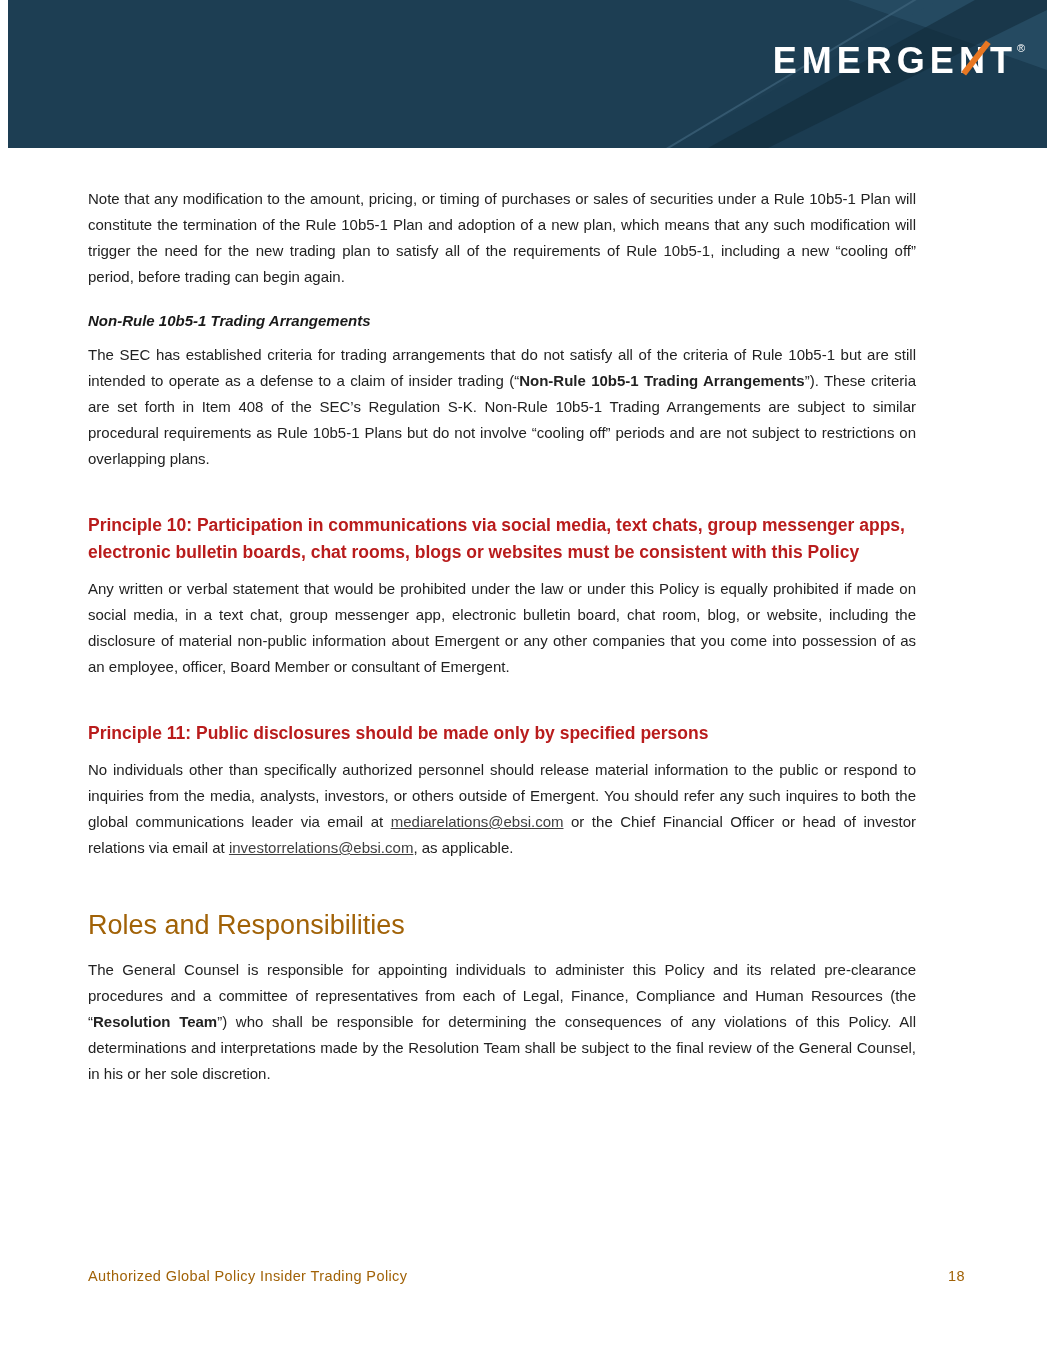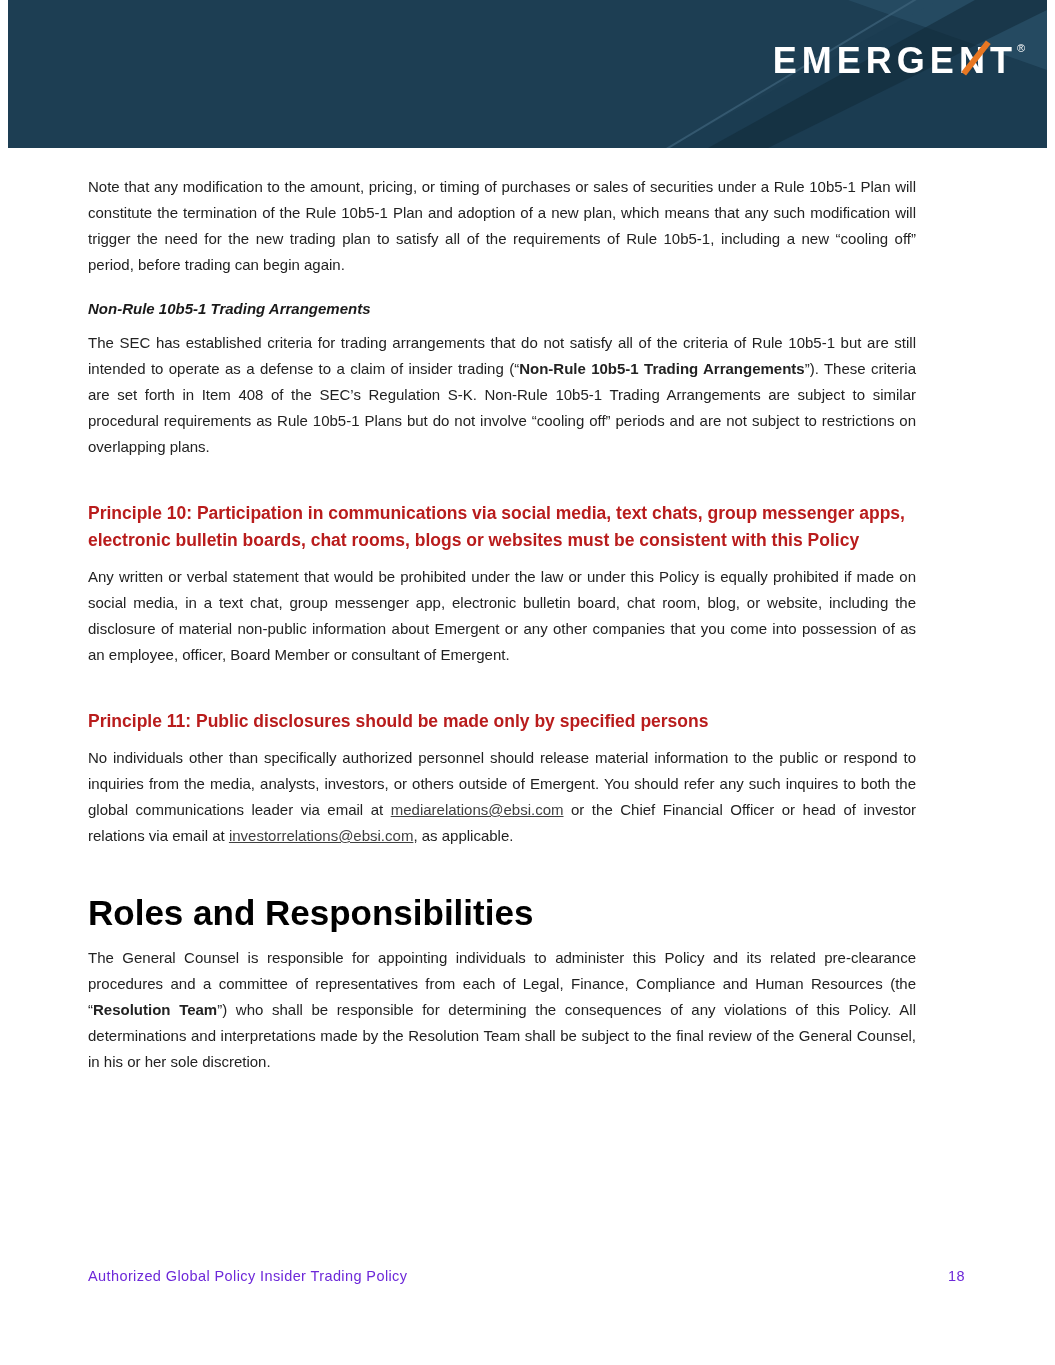--- a/index.html
+++ b/index.html
@@ -44,21 +44,21 @@
     width: 40px;
     height: 6px;
     background: #e87722;
     transform: rotate(-52deg);
   }
   .logo .reg { font-size: 11px; font-weight: normal; margin-top: 2px; letter-spacing: 0; }
 
   
   .content {
     position: absolute;
-    top: 174px;
+    top: 186px;
     left: 88px;
     width: 828px;
     color: #222222;
     font-size: 15px;
     line-height: 26px;
   }
   p.body-par { text-align: justify; margin-bottom: 14px; }
   .sub-heading {
     font-weight: bold;
     font-style: italic;
@@ -67,44 +67,44 @@
     margin: 18px 0 8px 0;
   }
   .principle-heading {
     font-weight: bold;
     font-size: 17.5px;
     line-height: 27px;
     color: #b91c1c;
     margin: 40px 0 10px 0;
   }
   .roles-heading {
-    font-weight: bold;
-    font-size: 35px;
+    font-weight: normal;
+    font-size: 27px;
     line-height: 36px;
-    color: #000000;
+    color: #a16207;
     margin: 46px 0 14px 0;
   }
   .bold { font-weight: bold; }
   a.doc-link {
     color: #404040;
     text-decoration: underline;
     cursor: pointer;
   }
 
   
   .footer {
     position: absolute;
     top: 1268px;
     left: 88px;
     right: 90px;
     display: flex;
     justify-content: space-between;
     align-items: baseline;
     font-size: 14.5px;
-    color: #6d28d9;
+    color: #a16207;
     letter-spacing: 0.4px;
   }
 </style>
 </head>
 <body>
 
 <div class="page">
 
   <div class="banner">
     <svg width="1039" height="148" viewBox="0 0 1039 148">

